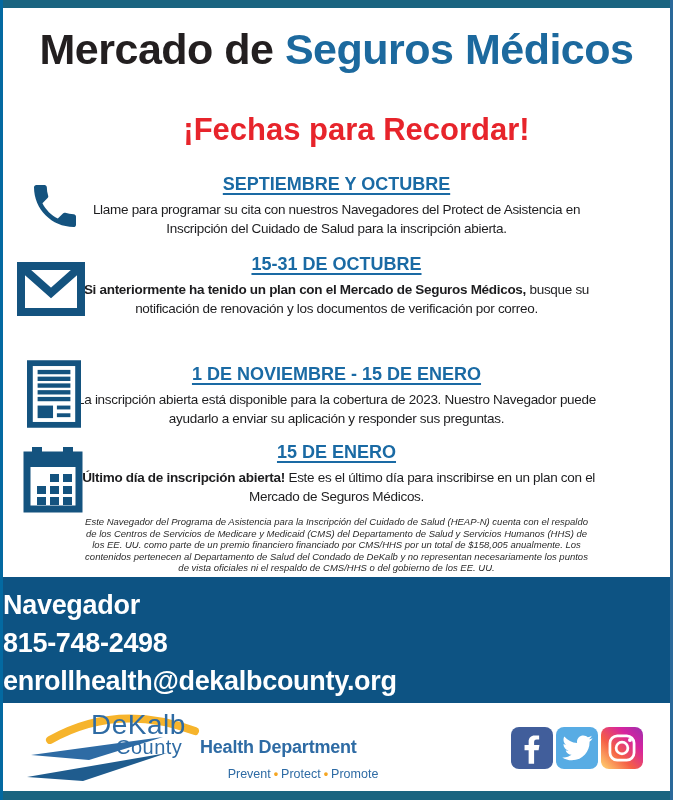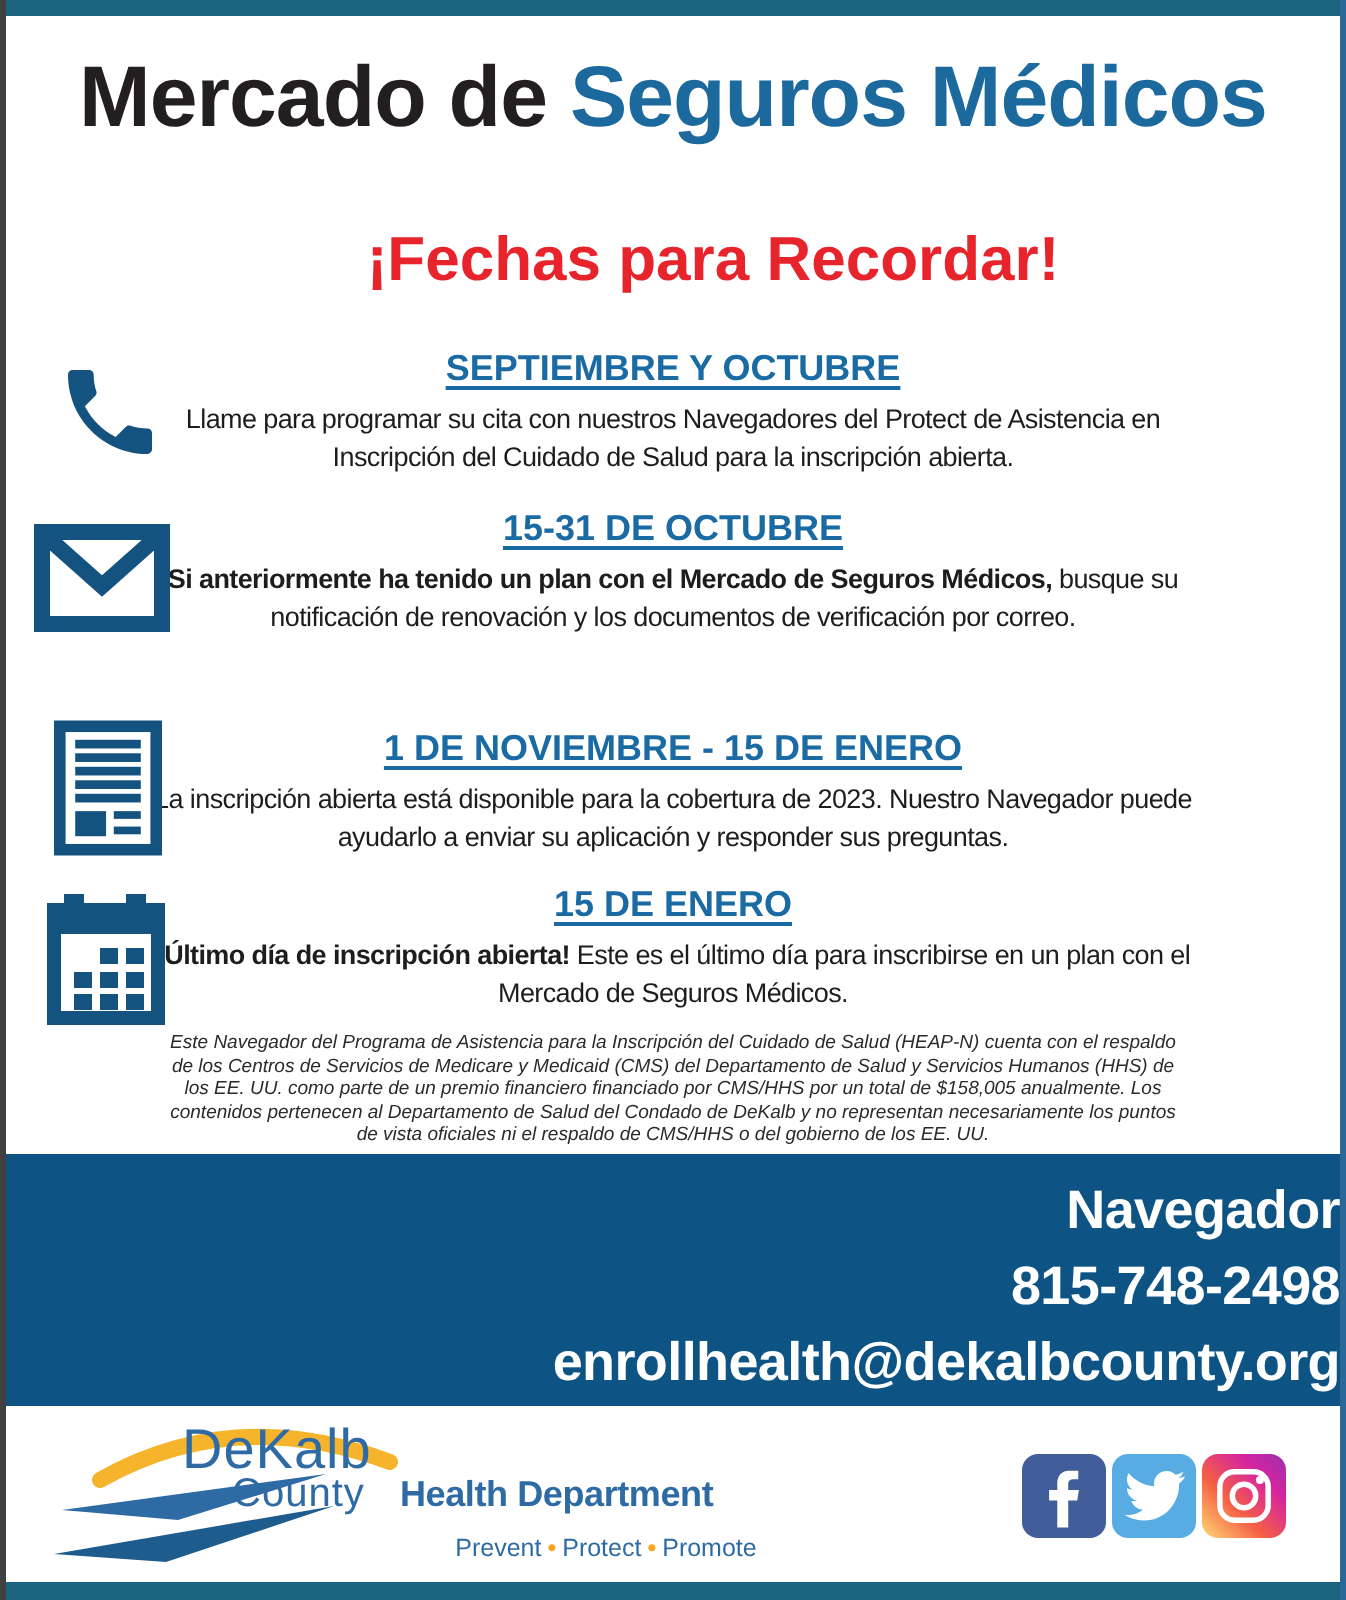--- a/index.html
+++ b/index.html
@@ -1,19 +1,19 @@
 <!DOCTYPE html>
 <html><head>
 <meta charset="utf-8">
 <style>
   html,body{margin:0;padding:0;background:#fff;}
   *{box-sizing:border-box;}
   body{font-family:"Liberation Sans", sans-serif;}
   .flyer{position:relative;width:673px;height:800px;background:#ffffff;
-         border-left:3px solid #404040;border-right:3px solid #2a6899;overflow:hidden;}
+         border-left:3px solid #0369a1;border-right:3px solid #2a6899;overflow:hidden;}
   .top-bar{position:absolute;top:0;left:0;right:0;height:8px;background:#1a6480;}
   .bottom-bar{position:absolute;bottom:0;left:0;right:0;height:9px;background:#1a6480;}
 
   .title{position:absolute;top:26px;left:0;right:0;text-align:center;margin:0;
          font-size:43px;font-weight:bold;letter-spacing:-0.5px;color:#231f20;line-height:1.1;}
   .title .accent{color:#1c699e;}
   .subtitle{position:absolute;top:112px;left:0;right:0;text-align:center;margin:0;
             font-size:31px;font-weight:bold;color:#e7242b;padding-left:40px;}
 
   .sections{position:absolute;top:174px;left:0;right:0;}
@@ -32,21 +32,21 @@
   .icon-envelope{left:14px;top:8px;}
   .icon-document{left:24px;top:-4px;}
   .icon-calendar{left:20px;top:3px;}
 
   .medicaid-note{position:absolute;top:483px;left:0;right:0;text-align:center;margin:0;
                  font-size:16.5px;font-weight:bold;color:#e7242b;letter-spacing:-0.2px;}
   .disclaimer{position:absolute;top:516px;left:50%;transform:translateX(-50%);width:508px;
               margin:0;text-align:center;font-style:italic;font-size:9.5px;line-height:11.5px;color:#2b2b2b;}
 
   .footer{position:absolute;top:577px;left:0;right:0;height:126px;background:#0d5383;
-          color:#ffffff;text-align:right;padding-top:9px;padding-left:13px;}
+          color:#ffffff;text-align:left;padding-top:9px;}
   .footer div{font-size:27px;font-weight:bold;line-height:38px;letter-spacing:-0.3px;}
 
   .logo-arc{position:absolute;left:42px;top:702px;}
   .logo-swoosh{position:absolute;left:24px;top:733px;}
   .logo-dekalb{position:absolute;left:88px;top:709px;font-size:28px;color:#2e6ba4;letter-spacing:0.5px;}
   .logo-county{position:absolute;left:113px;top:736px;font-size:20px;color:#2e6ba4;letter-spacing:0.5px;}
   .logo-dept{position:absolute;left:197px;top:737px;font-size:18px;font-weight:bold;color:#2e6ba4;letter-spacing:-0.2px;}
   .logo-tagline{position:absolute;left:150px;top:767px;width:300px;text-align:center;
                 font-size:12.5px;color:#2e6ba4;}
   .logo-tagline .bullet{color:#f5a623;font-weight:bold;padding:0 3px;}

